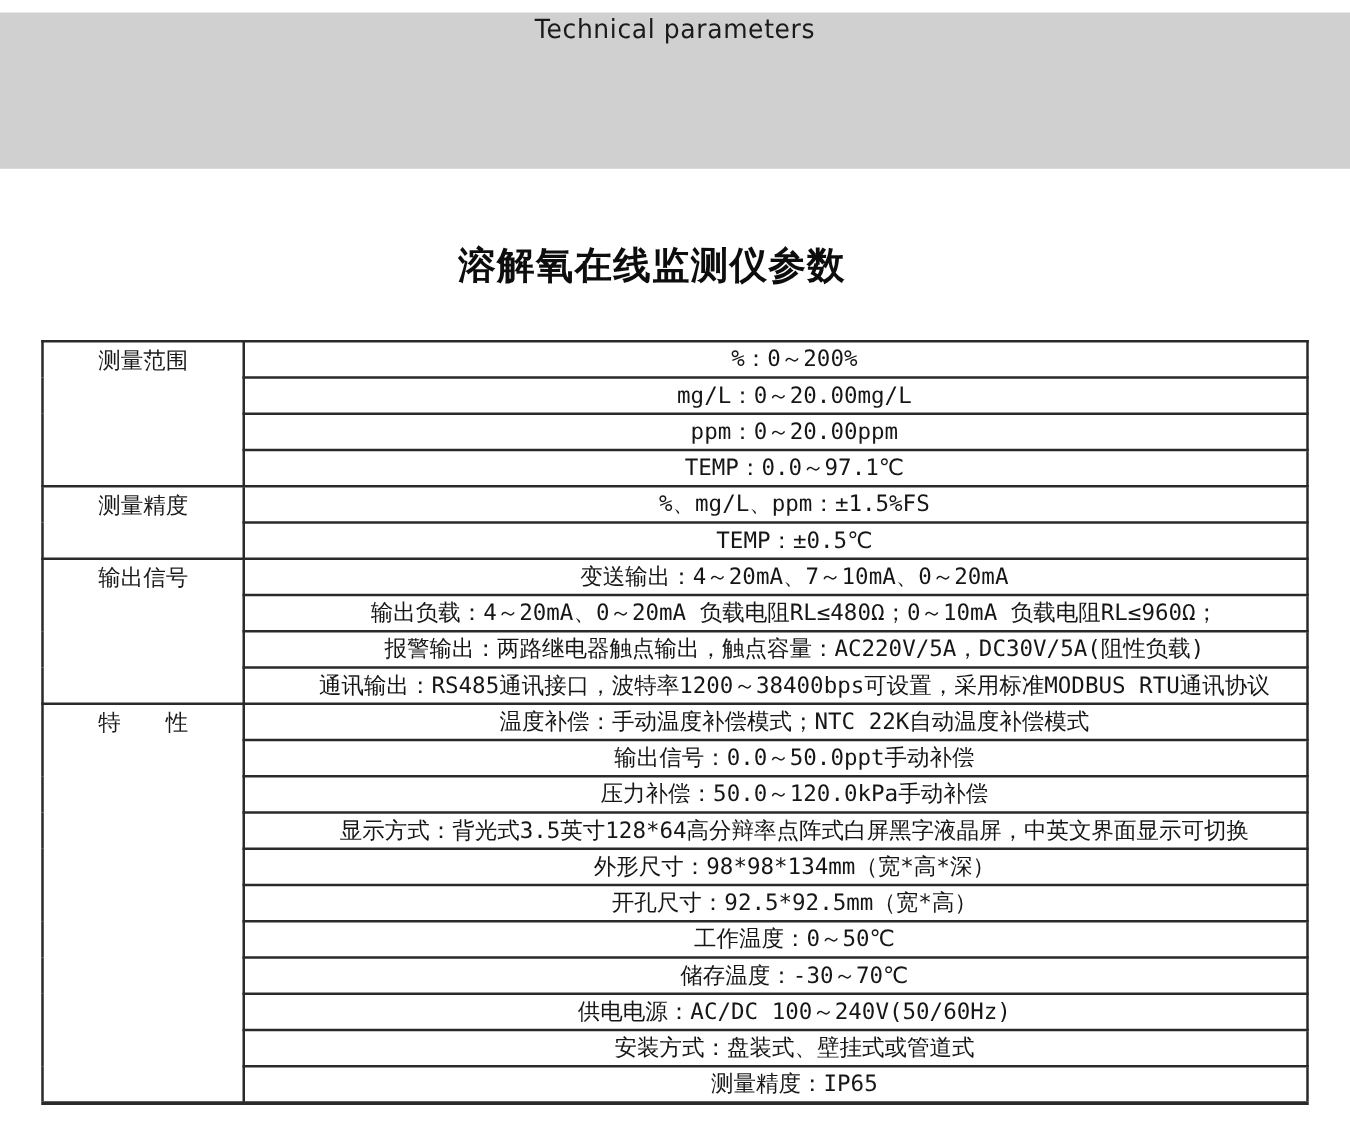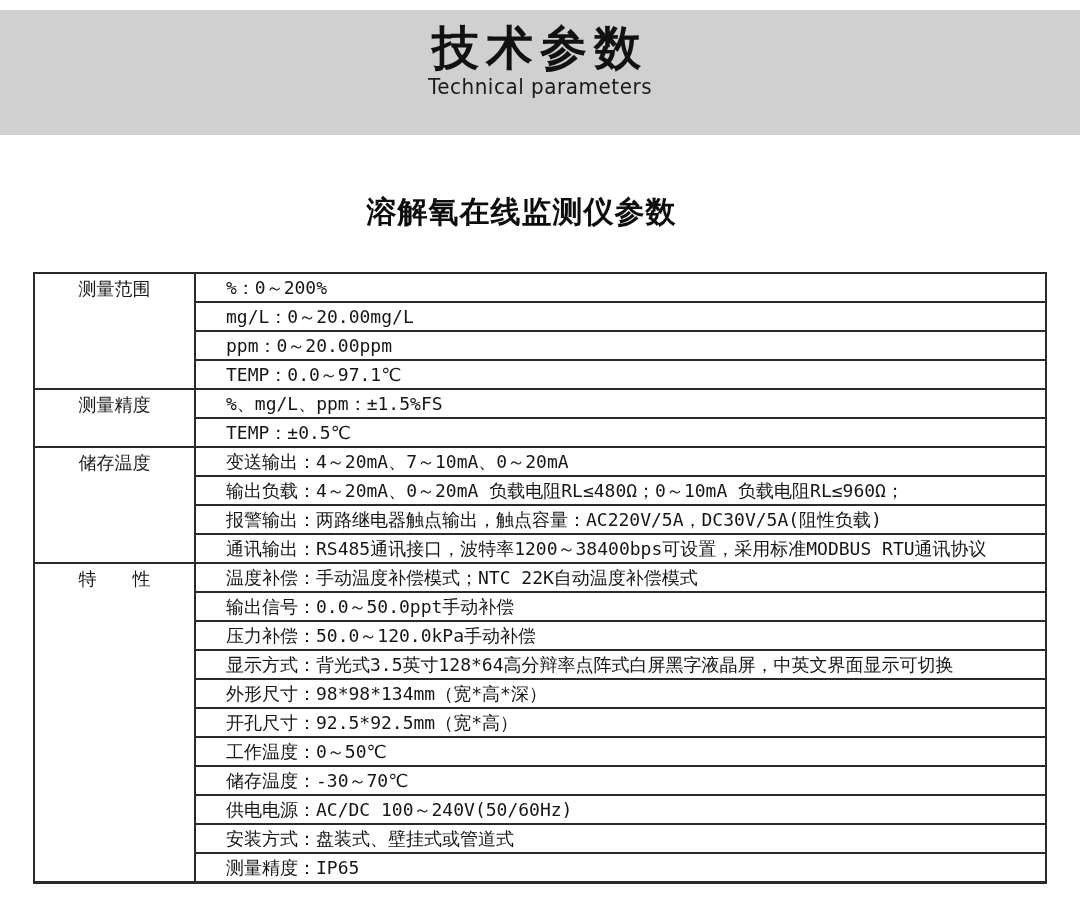--- a/index.html
+++ b/index.html
@@ -64,27 +64,27 @@
     vertical-align: top;
     font-size: 19px;
     padding-top: 1px;
     color: #1a1a1a;
     border-radius: 28px;
   }
   td.value-cell {
     padding-left: 30px;
     font-family: "DejaVu Sans Mono", "DejaVu Sans", sans-serif;
     color: #161616;
+    text-align: center;
   }
 </style>
 </head>
 <body>
 
 <div class="banner" style="background: rgb(208, 208, 208);">
-  <div class="banner-title">技术参数</div>
   <div class="banner-subtitle">Technical parameters</div>
 </div>
 
 <div class="section-title">溶解氧在线监测仪参数</div>
 
 <table class="params">
   <tbody>
       <tr>
         <td class="label-cell" rowspan="4">测量范围</td>
         <td class="value-cell">%：0～200%</td>
@@ -99,21 +99,21 @@
         <td class="value-cell">TEMP：0.0～97.1℃</td>
       </tr>
       <tr>
         <td class="label-cell" rowspan="2">测量精度</td>
         <td class="value-cell">%、mg/L、ppm：±1.5%FS</td>
       </tr>
       <tr>
         <td class="value-cell">TEMP：±0.5℃</td>
       </tr>
       <tr>
-        <td class="label-cell" rowspan="4">储存温度</td>
+        <td class="label-cell" rowspan="4">输出信号</td>
         <td class="value-cell">变送输出：4～20mA、7～10mA、0～20mA</td>
       </tr>
       <tr>
         <td class="value-cell">输出负载：4～20mA、0～20mA 负载电阻RL≤480Ω；0～10mA 负载电阻RL≤960Ω；</td>
       </tr>
       <tr>
         <td class="value-cell">报警输出：两路继电器触点输出，触点容量：AC220V/5A，DC30V/5A(阻性负载)</td>
       </tr>
       <tr>
         <td class="value-cell">通讯输出：RS485通讯接口，波特率1200～38400bps可设置，采用标准MODBUS RTU通讯协议</td>

